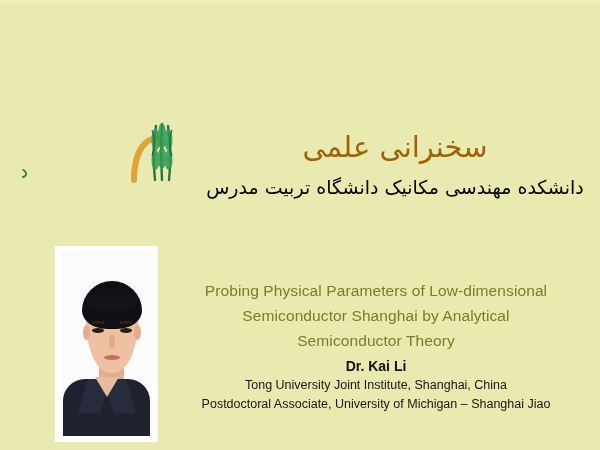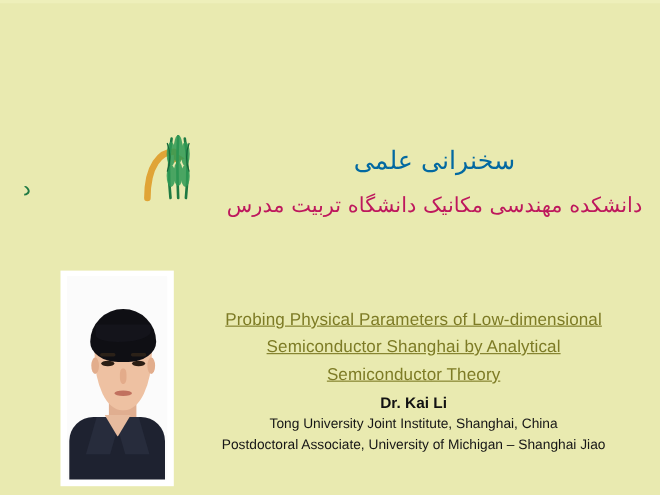--- a/index.html
+++ b/index.html
@@ -42,30 +42,30 @@
   #persian-block {
     position: absolute;
     left: 200px;
     top: 132px;
     width: 390px;
     text-align: center;
     direction: rtl;
   }
   #persian-title {
     font-family: "DejaVu Sans", "Liberation Sans", sans-serif;
-    font-size: 23px;
+    font-size: 29px;
     line-height: 30px;
-    color: #0369a1;
+    color: #a16207;
     white-space: nowrap;
   }
   #persian-subtitle {
     font-family: "DejaVu Sans", "Liberation Sans", sans-serif;
     font-size: 19px;
     line-height: 26px;
-    color: #be185d;
+    color: #000000;
     margin-top: 12px;
     white-space: nowrap;
   }
 
   
   #photo-frame {
     position: absolute;
     left: 55px;
     top: 246px;
     width: 103px;
@@ -191,21 +191,20 @@
     left: 176px;
     top: 278px;
     width: 400px;
     text-align: center;
   }
   #talk-title {
     color: #7d7b25;
     font-size: 15.5px;
     line-height: 25px;
     letter-spacing: 0.1px;
-    text-decoration: underline;
   }
   #speaker-name {
     margin-top: 5px;
     color: #121212;
     font-size: 14px;
     font-weight: bold;
     line-height: 16px;
   }
   #speaker-affil {
     margin-top: 2px;

